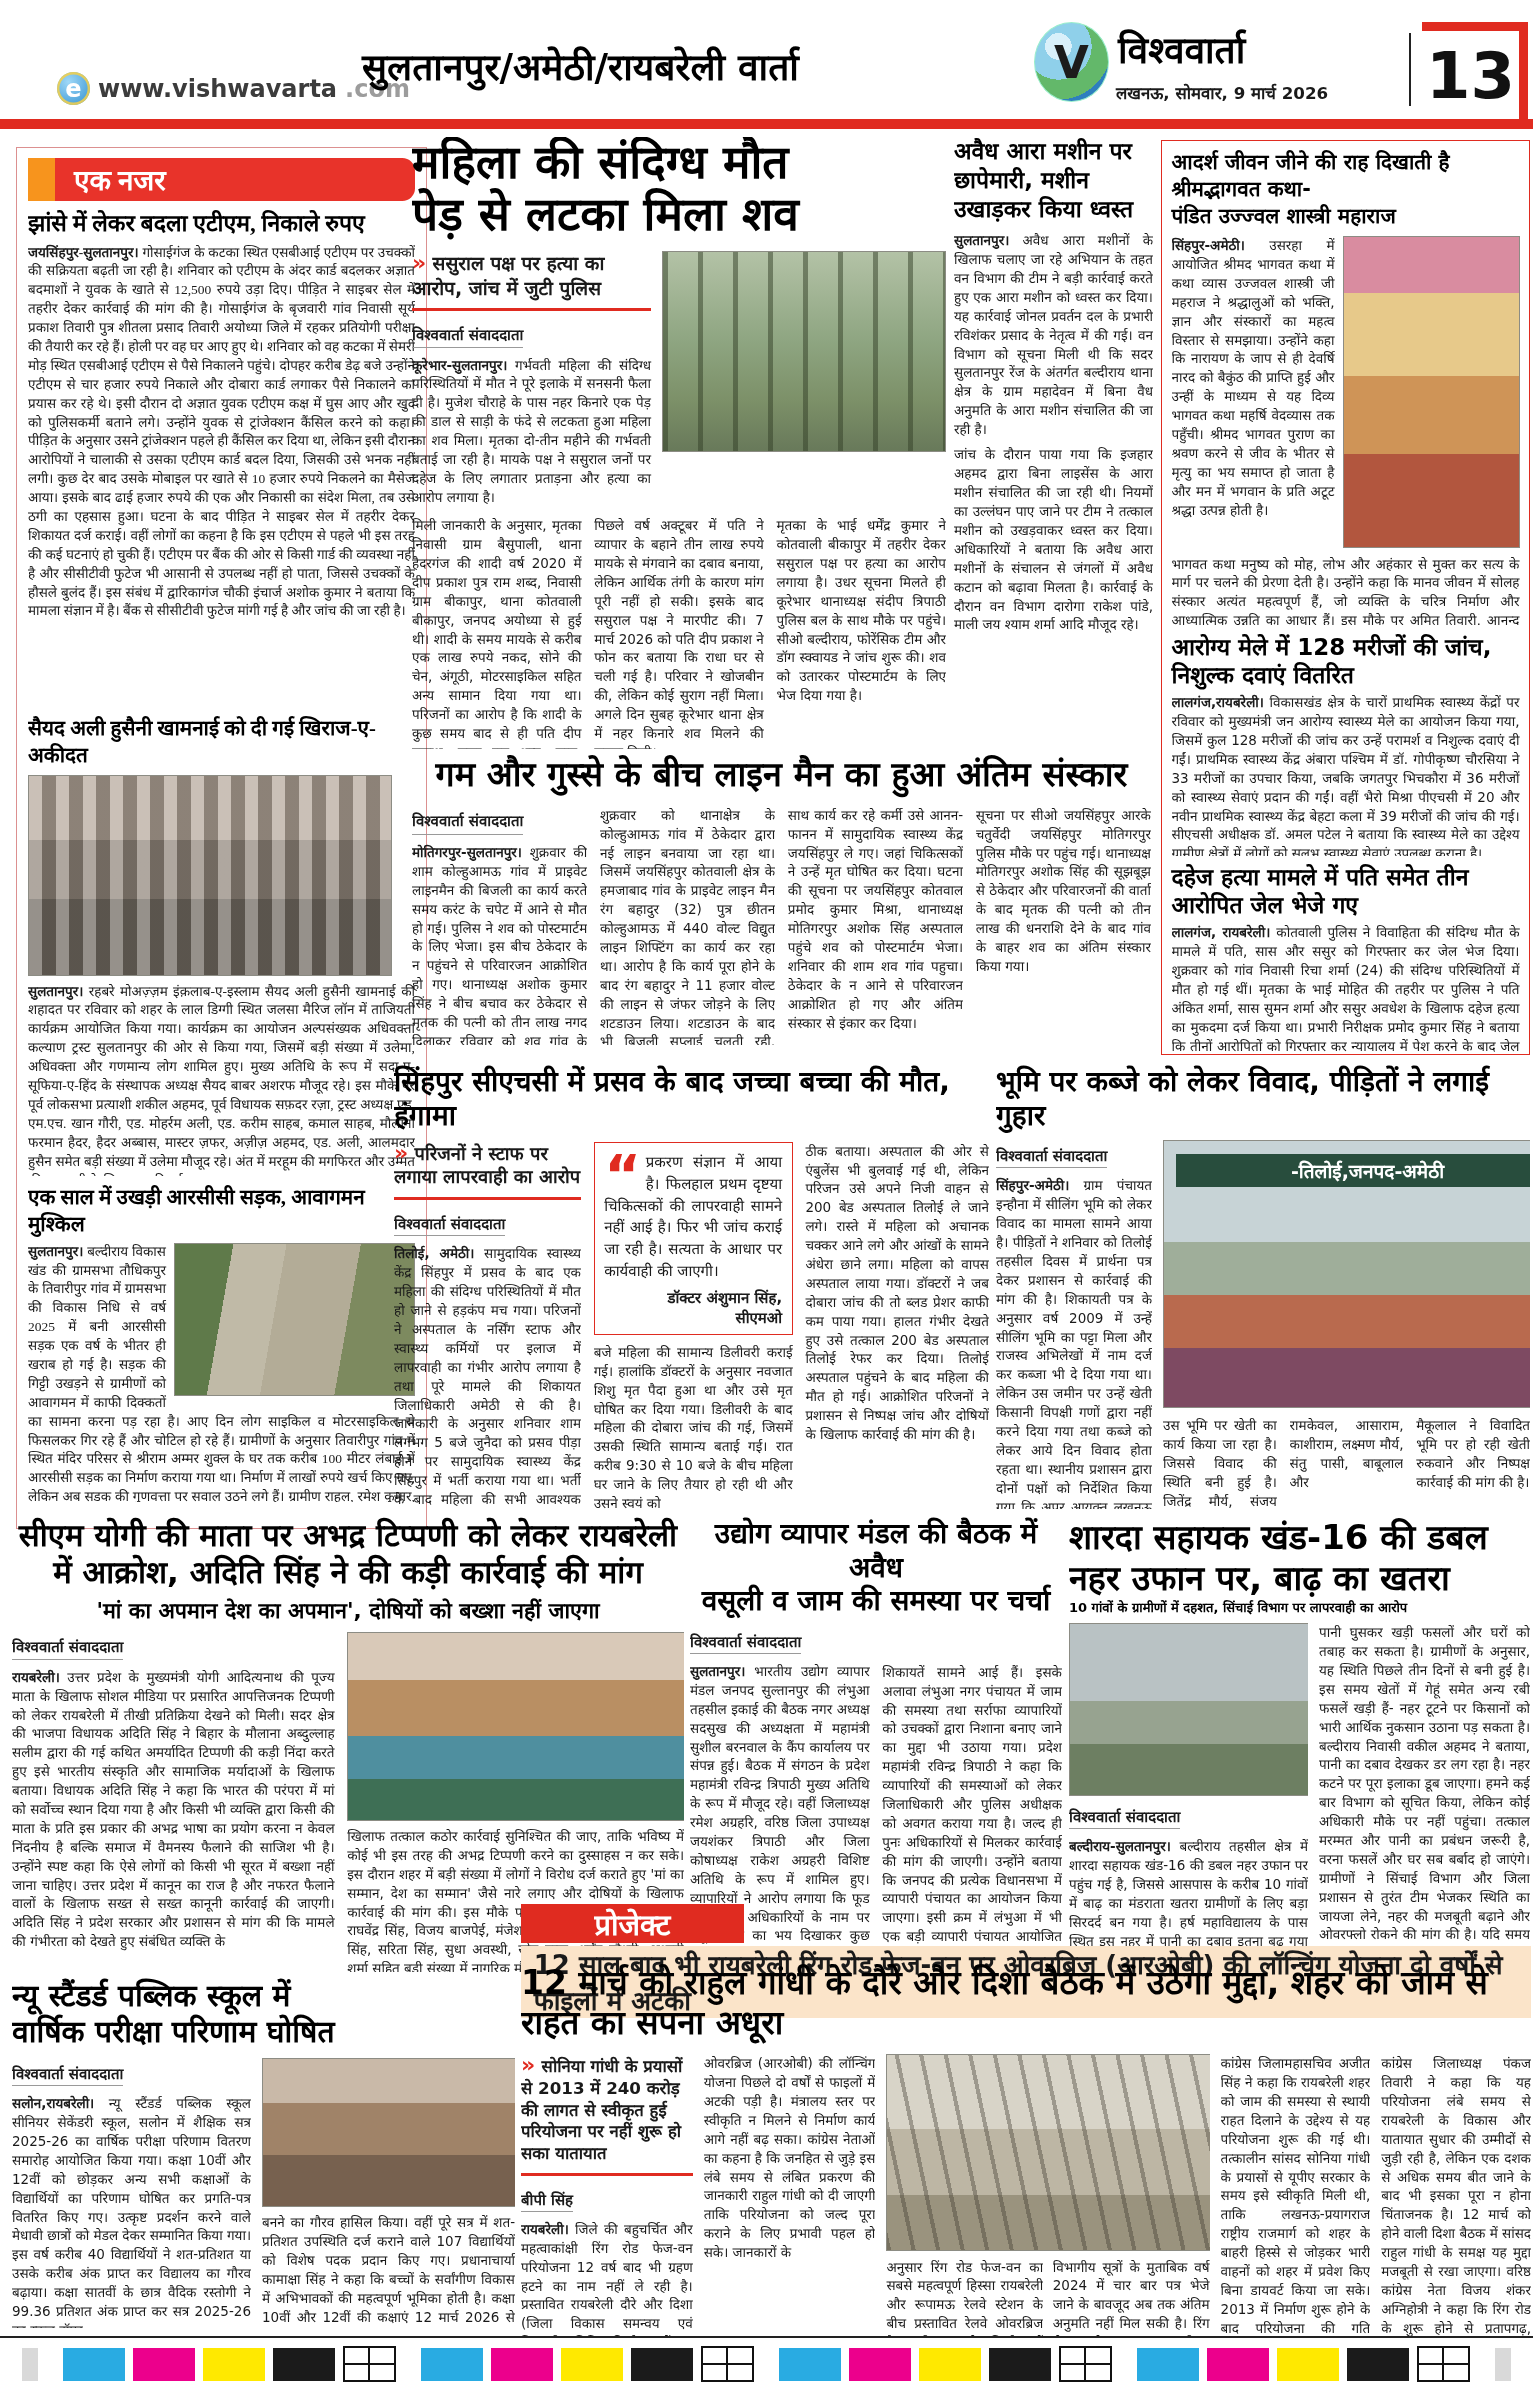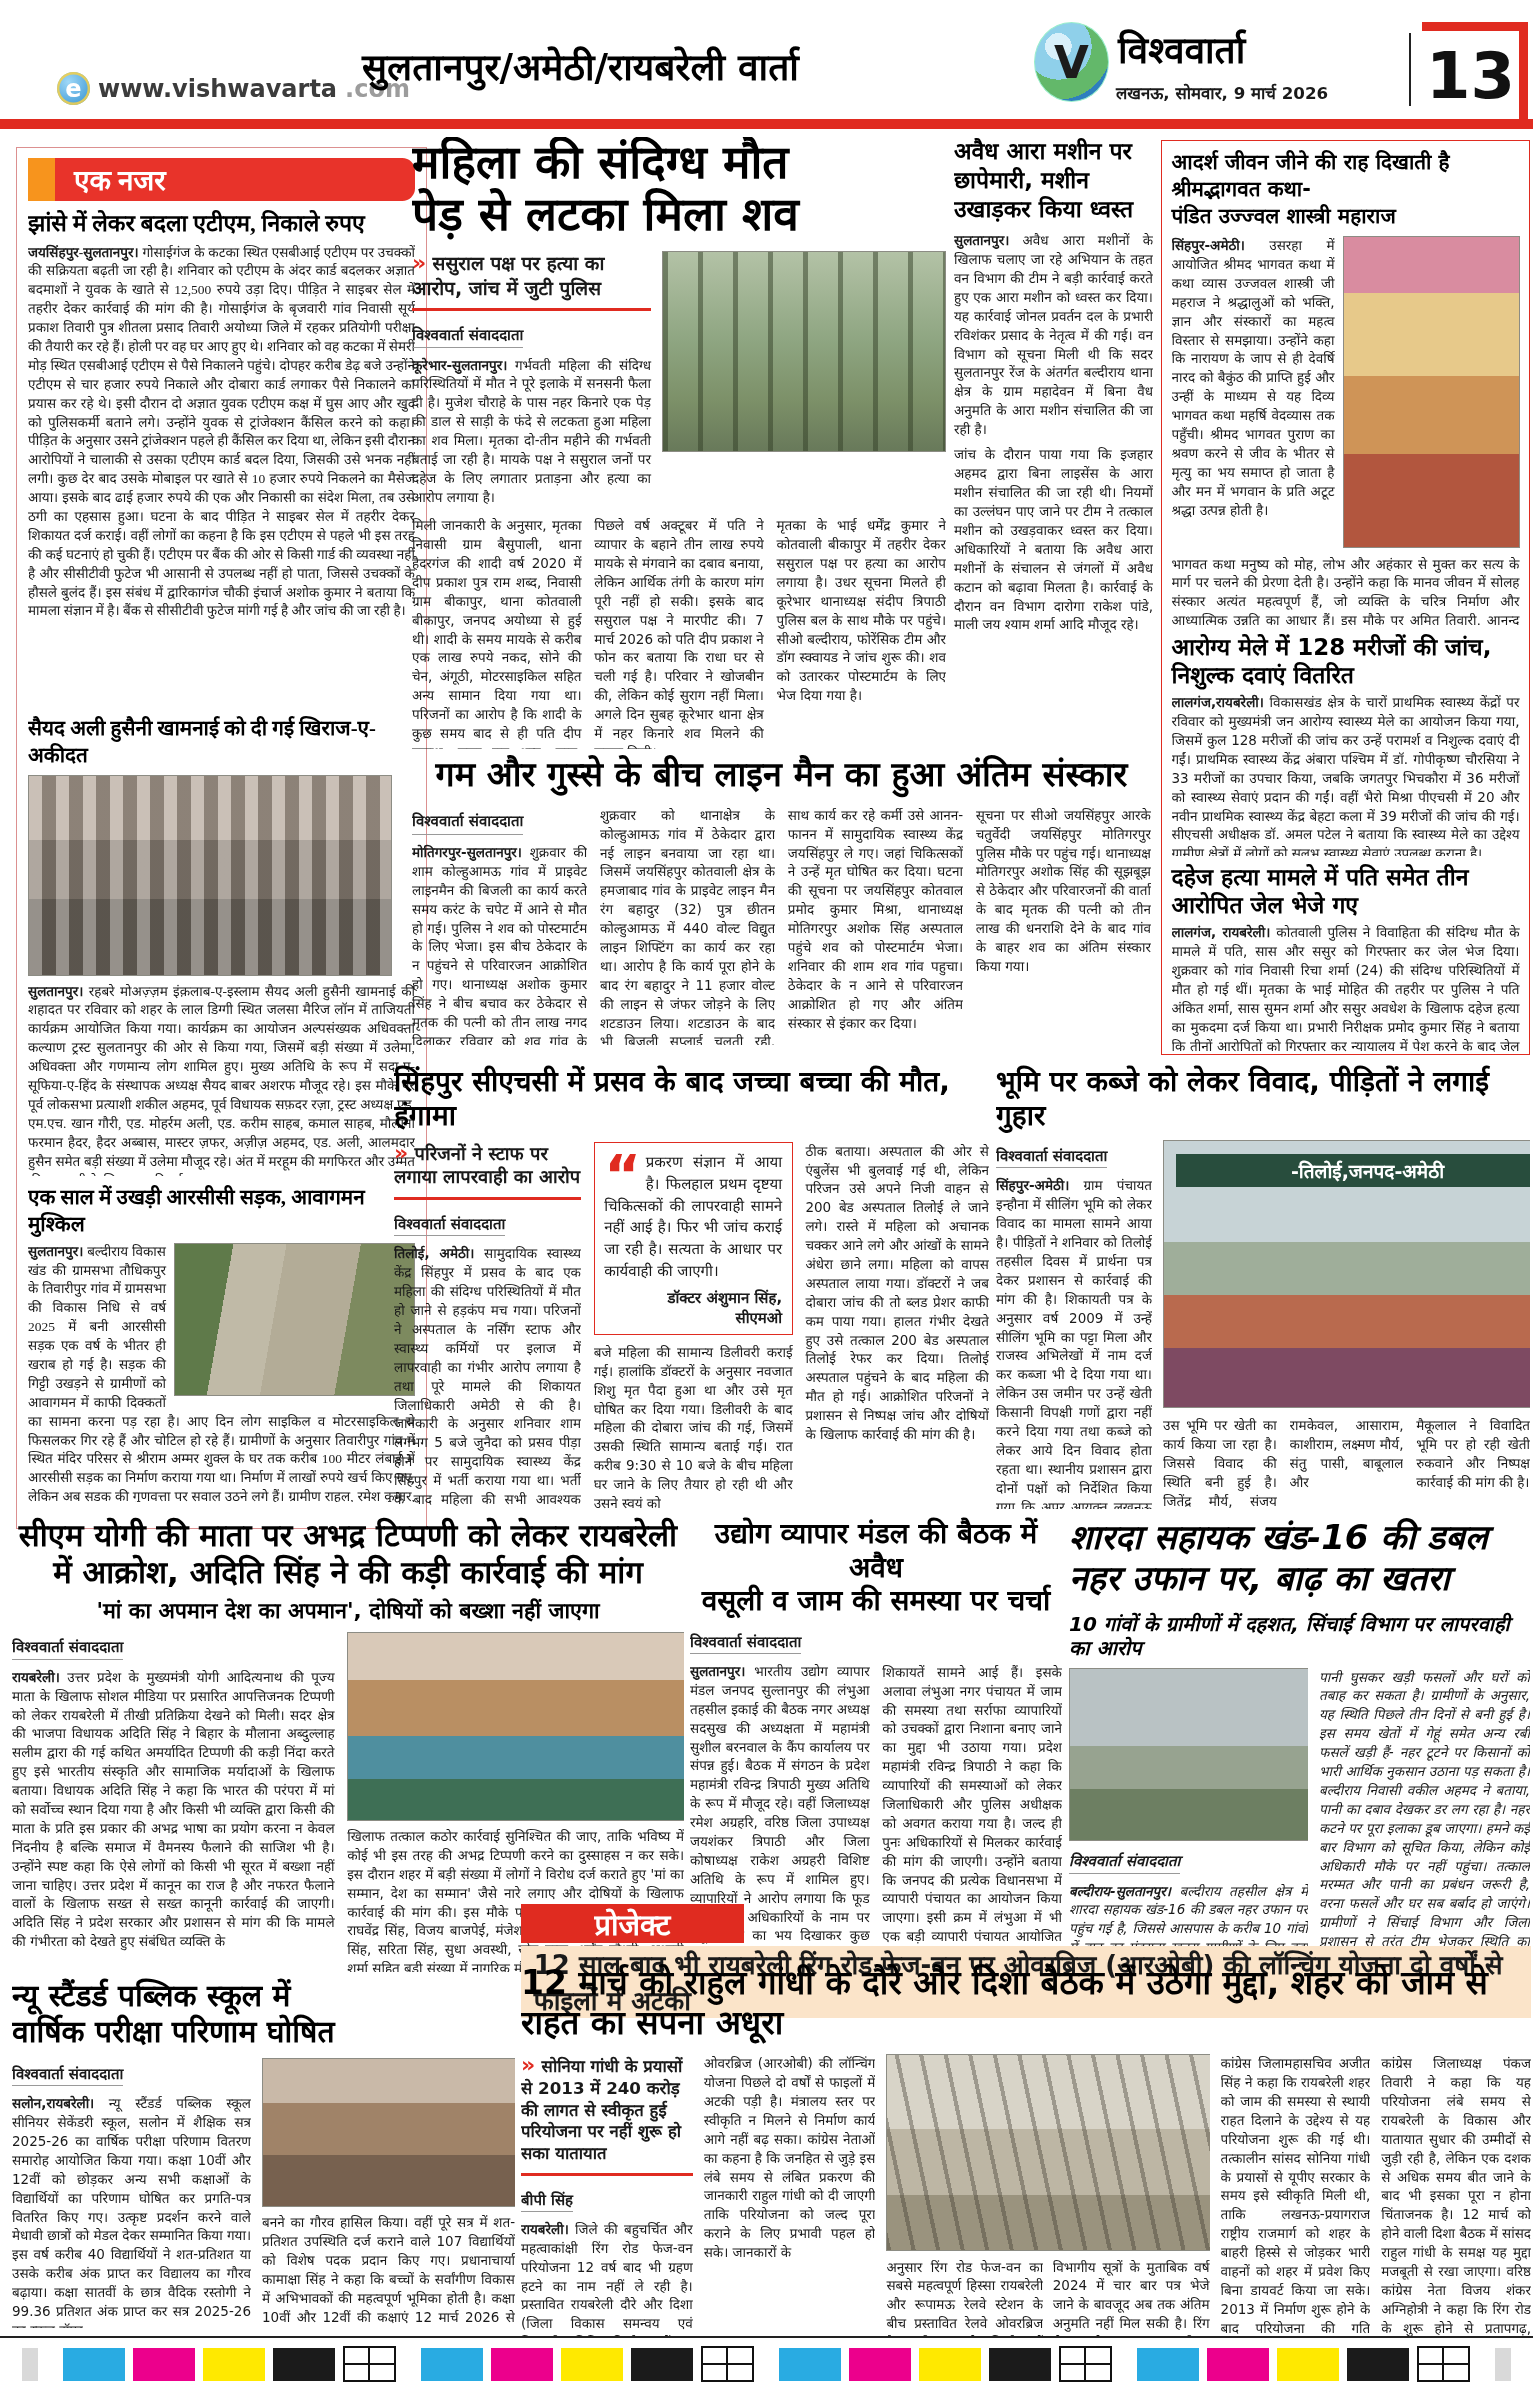--- a/index.html
+++ b/index.html
@@ -276,24 +276,24 @@
     <div style="display:flex;gap:12.7px;margin-top:8px;height:358px;">
       <div style="flex:1;overflow:hidden;">
         <div class="byline">विश्ववार्ता संवाददाता</div>
         <div class="bt"><span class="dateline">सुलतानपुर।</span>
         <span>भारतीय उद्योग व्यापार मंडल जनपद सुल्तानपुर की लंभुआ तहसील इकाई की बैठक नगर अध्यक्ष सदसुख की अध्यक्षता में महामंत्री सुशील बरनवाल के कैंप कार्यालय पर संपन्न हुई। बैठक में संगठन के प्रदेश महामंत्री रविन्द्र त्रिपाठी मुख्य अतिथि के रूप में मौजूद रहे। वहीं जिलाध्यक्ष रमेश अग्रहरि, वरिष्ठ जिला उपाध्यक्ष जयशंकर त्रिपाठी और जिला कोषाध्यक्ष राकेश अग्रहरी विशिष्ट अतिथि के रूप में शामिल हुए। व्यापारियों ने आरोप लगाया कि फूड विभाग के अधिकारियों के नाम पर नमूने भरने का भय दिखाकर कुछ निजी व्यक्तियों द्वारा वसूली का प्रयास किया जा रहा है। साथ ही पंजीकरण और लाइसेंस के नाम पर भी अवैध वसूली की</span></div>
       </div>
       <div class="bt" style="flex:1;overflow:hidden;padding-top:37px;">शिकायतें सामने आई हैं। इसके अलावा लंभुआ नगर पंचायत में जाम की समस्या तथा सर्राफा व्यापारियों को उचक्कों द्वारा निशाना बनाए जाने का मुद्दा भी उठाया गया। प्रदेश महामंत्री रविन्द्र त्रिपाठी ने कहा कि व्यापारियों की समस्याओं को लेकर जिलाधिकारी और पुलिस अधीक्षक को अवगत कराया गया है। जल्द ही पुनः अधिकारियों से मिलकर कार्रवाई की मांग की जाएगी। उन्होंने बताया कि जनपद की प्रत्येक विधानसभा में व्यापारी पंचायत का आयोजन किया जाएगा। इसी क्रम में लंभुआ में भी एक बड़ी व्यापारी पंचायत आयोजित की जाएगी। बैठक में विभिन्न पदाधिकारियों को जिम्मेदारियां सौंपी गईं।</div>
     </div>
   </div>
 
-  <div class="abs ovh" style="left:1069px;top:1517px;width:461px;height:455px;font-style:italic;">
+  <div class="abs ovh" style="left:1069px;top:1517px;width:461px;height:455px;">
     <div class="hl" style="font-size:34px;">शारदा सहायक खंड-16 की डबल</div>
     <div class="hl" style="font-size:34px;">नहर उफान पर, बाढ़ का खतरा</div>
-    <div class="hl" style="font-size:20px;margin-top:13px;">10 गांवों के ग्रामीणों में दहशत, सिंचाई विभाग पर लापरवाही का आरोप</div>
+    <div class="hl" style="font-size:13px;margin-top:1px;">10 गांवों के ग्रामीणों में दहशत, सिंचाई विभाग पर लापरवाही का आरोप</div>
     <div style="display:flex;gap:11px;margin-top:8px;height:334px;">
       <div style="width:239px;flex:none;overflow:hidden;">
         <div class="photo photo-canal" style="width:100%;height:171px;margin-bottom:4.8px;"></div>
         <div class="byline">विश्ववार्ता संवाददाता</div>
         <div class="bt"><span class="dateline">बल्दीराय-सुलतानपुर।</span>
         <span>बल्दीराय तहसील क्षेत्र में शारदा सहायक खंड-16 की डबल नहर उफान पर पहुंच गई है, जिससे आसपास के करीब 10 गांवों में बाढ़ का मंडराता खतरा ग्रामीणों के लिए बड़ा सिरदर्द बन गया है। हर्ष महाविद्यालय के पास स्थित इस नहर में पानी का दबाव इतना बढ़ गया है कि गोविंदपुर के निकट एक नहर ओवरफ्लो होकर दूसरी नहर में बहने लगी है। इससे कटान का भयावह खतरा उत्पन्न हो गया है- यदि नहर कट गई तो गोविंदपुर और आसपास के गांवों में</span></div>
       </div>
       <div class="bt" style="flex:1;overflow:hidden;">पानी घुसकर खड़ी फसलों और घरों को तबाह कर सकता है। ग्रामीणों के अनुसार, यह स्थिति पिछले तीन दिनों से बनी हुई है। इस समय खेतों में गेहूं समेत अन्य रबी फसलें खड़ी हैं- नहर टूटने पर किसानों को भारी आर्थिक नुकसान उठाना पड़ सकता है। बल्दीराय निवासी वकील अहमद ने बताया, पानी का दबाव देखकर डर लग रहा है। नहर कटने पर पूरा इलाका डूब जाएगा। हमने कई बार विभाग को सूचित किया, लेकिन कोई अधिकारी मौके पर नहीं पहुंचा। तत्काल मरम्मत और पानी का प्रबंधन जरूरी है, वरना फसलें और घर सब बर्बाद हो जाएंगे। ग्रामीणों ने सिंचाई विभाग और जिला प्रशासन से तुरंत टीम भेजकर स्थिति का जायजा लेने, नहर की मजबूती बढ़ाने और ओवरफ्लो रोकने की मांग की है। यदि समय रहते कदम नहीं उठाए गए तो बड़ा हादसा होने की आशंका बनी हुई है।</div>
     </div>
   </div>

